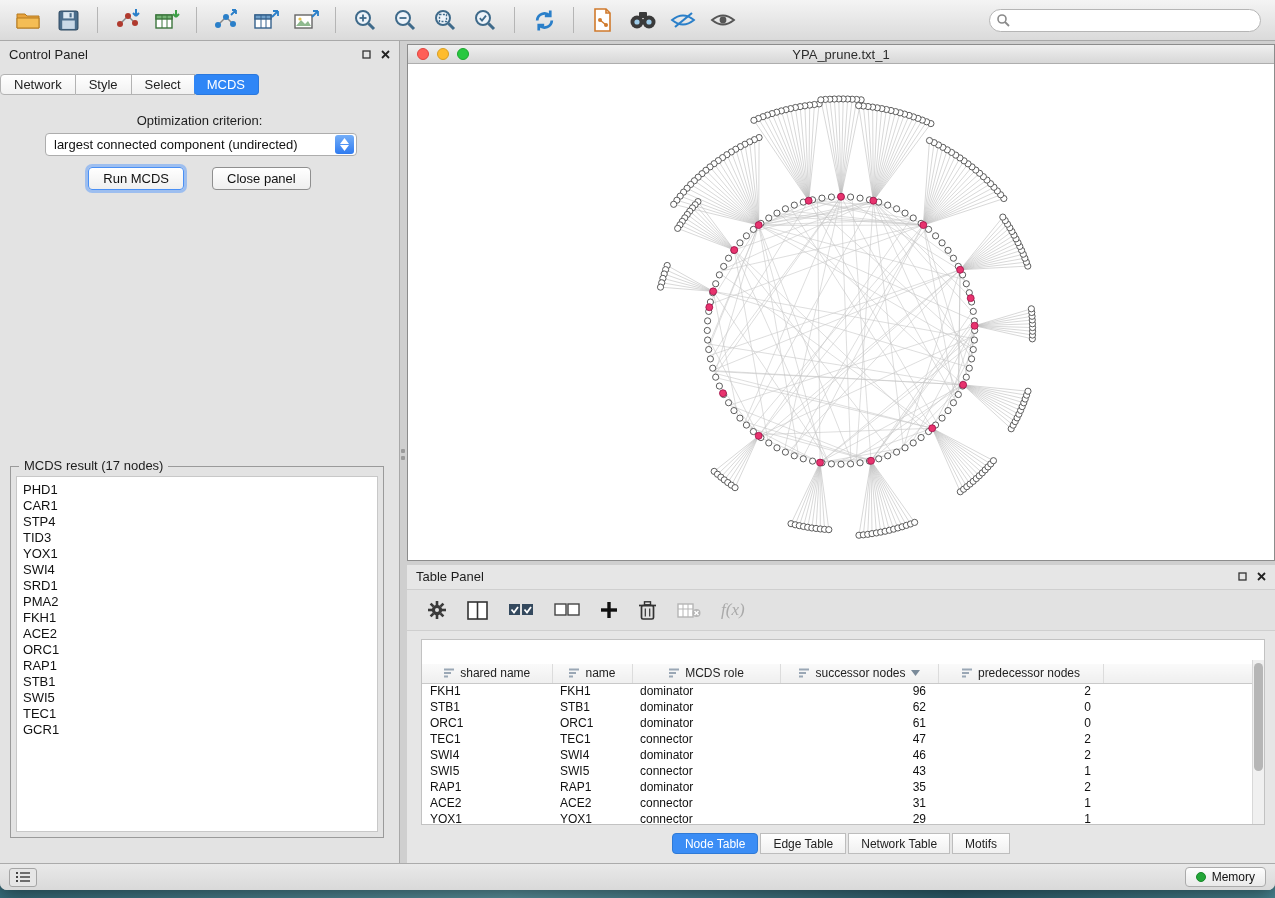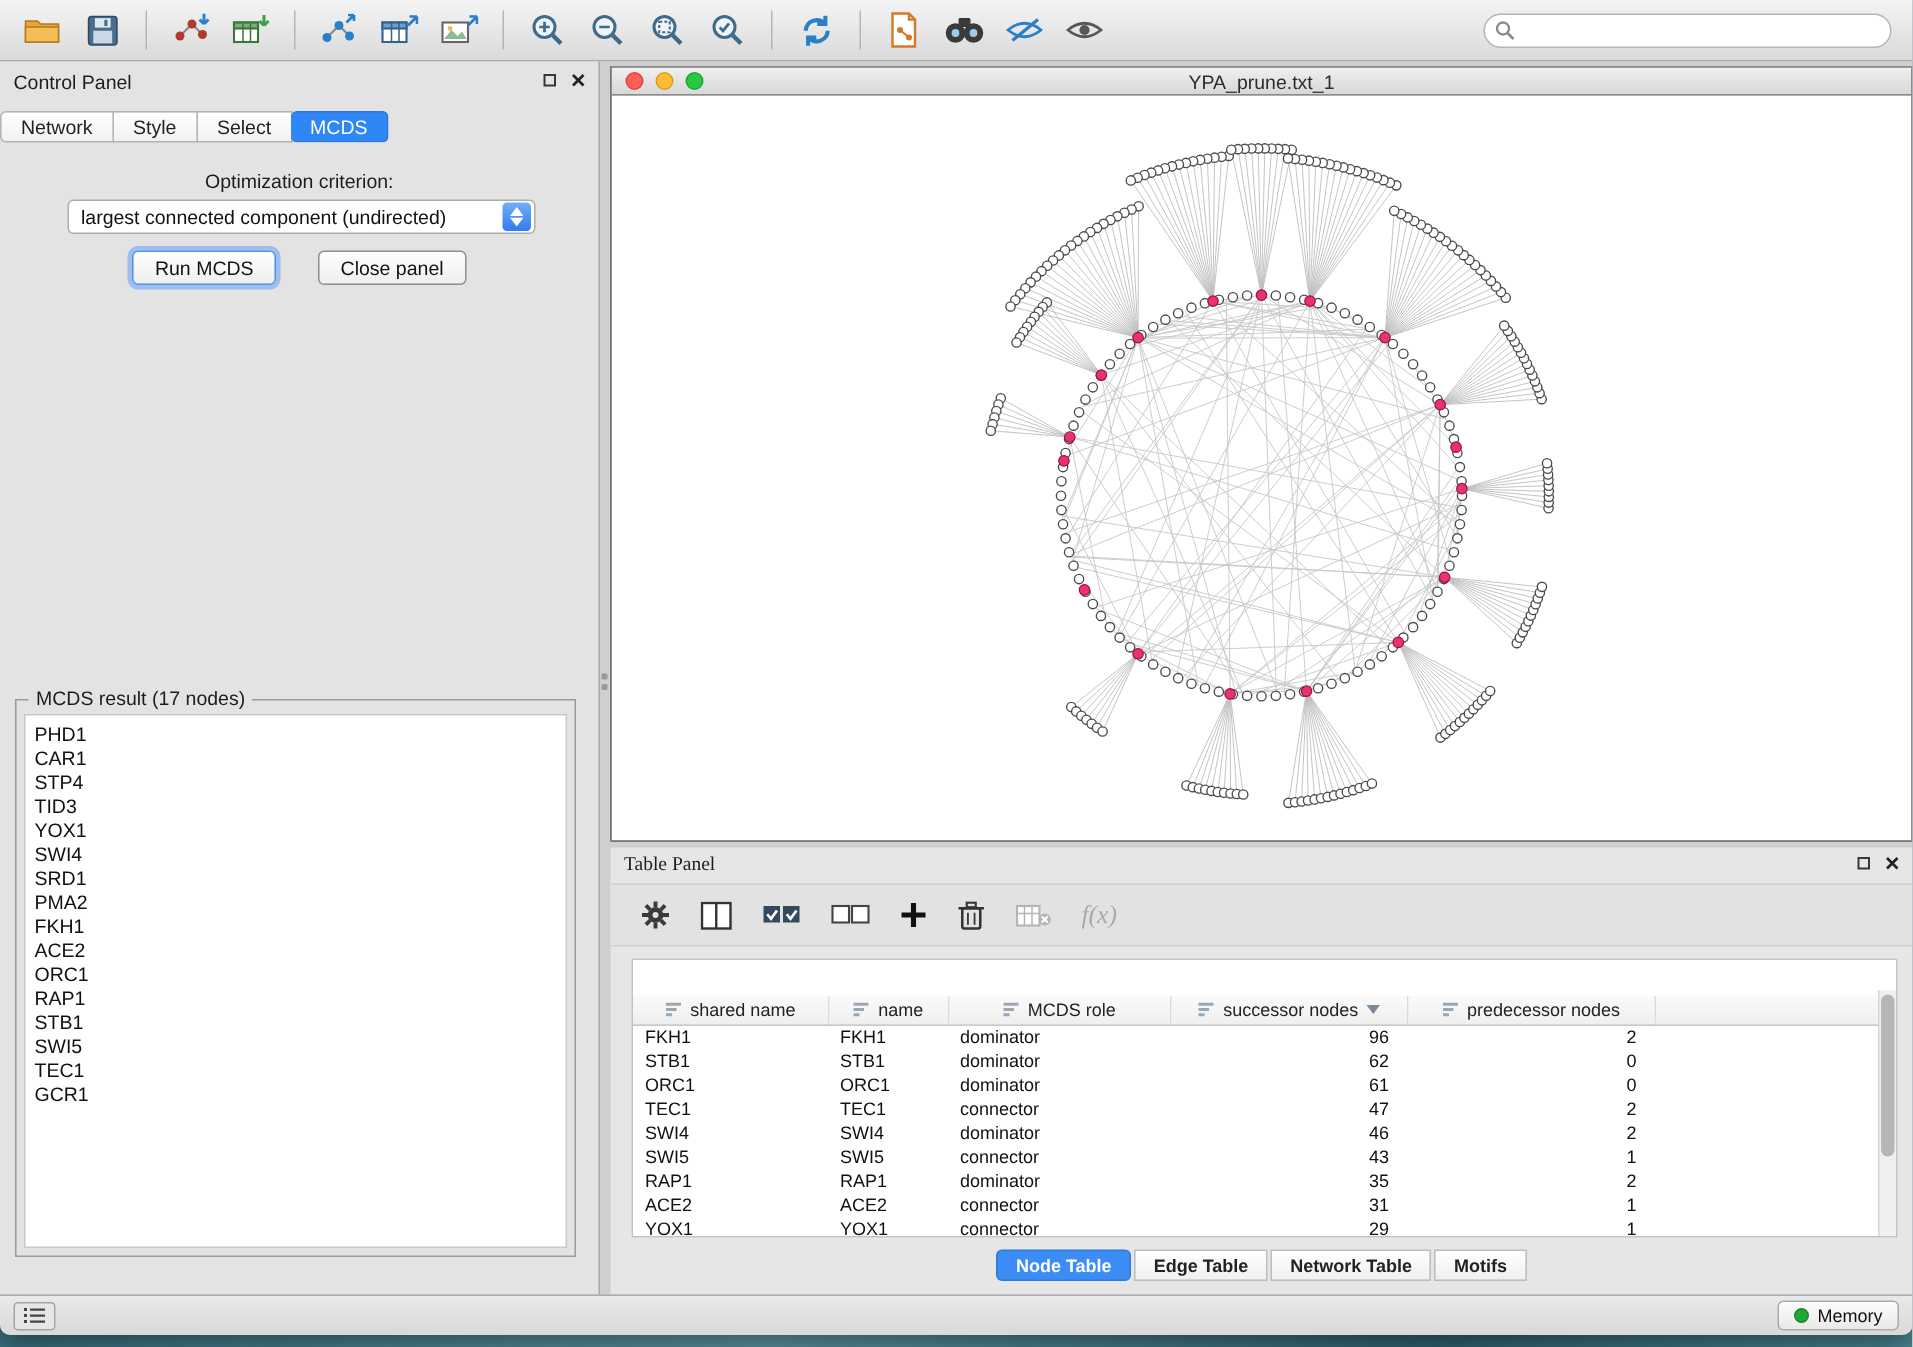--- a/index.html
+++ b/index.html
@@ -77,42 +77,42 @@
   .t-yellow { background:#febc2e; border:1px solid #d89e24; }
   .t-green { background:#28c840; border:1px solid #1da62f; }
   .net-title { position:absolute; left:0; right:0; text-align:center; font-size:13px; color:#2c2c2c; }
   .net-canvas { position:absolute; top:19px; left:0; right:0; bottom:0; background:#fff; }
   .net-canvas svg { position:absolute; inset:0; width:100%; height:100%; }
 
   
   .table-panel { position:absolute; top:524px; left:0; right:0; bottom:0; background:#e6e6e6; }
   .tp-header { position:absolute; top:0; left:0; right:0; height:22px; display:flex;
     align-items:center; padding:0 9px; }
-  .tp-title { font-size:13px; color:#1d1d1d;font-family:Liberation Serif, serif; }
+  .tp-title { font-size:13px; color:#1d1d1d; }
   .tp-toolbar { position:absolute; top:24px; left:0; right:0; height:42px;
     background:#e2e2e2; border-top:1px solid #cfcfcf; border-bottom:1px solid #cfcfcf;
     display:flex; align-items:center; padding-left:20px; gap:20px; }
   .tp-icon { display:flex; align-items:center; justify-content:center; height:28px; }
   .fx { font-family:"Liberation Serif", serif; font-style:italic; font-size:17px; color:#a9a9a9; }
   .table-wrap { position:absolute; top:74px; left:14px; right:10px; height:186px;
     background:#fff; border:1px solid #c2c2c2; overflow:hidden; }
   table { border-collapse:collapse; table-layout:fixed; width:100%;margin-top:24px; }
   thead th { height:19px; background:linear-gradient(#fafafa,#efefef);
     border-bottom:1px solid #c9c9c9; border-right:1px solid #dcdcdc;
     font-size:12px; font-weight:normal; color:#222; text-align:center; padding:0 4px;
     white-space:nowrap; overflow:hidden; }
   thead th .hdr-inner { display:flex; align-items:center; justify-content:center; gap:5px; }
   tbody td { height:16px; font-size:12px; color:#111; padding:0 8px; white-space:nowrap; overflow:hidden; }
   tbody td.num { text-align:right; padding-right:12px; }
   .tbl-scrollbar { position:absolute; top:20px; right:0; width:12px; bottom:0; background:#f0f0f0;
     border-left:1px solid #d8d8d8; }
   .tbl-thumb { position:absolute; top:3px; left:1px; width:9px; height:108px; background:#b6b6b6; border-radius:5px; }
   .tp-tabs { position:absolute; bottom:9px; left:0; right:0; display:flex; justify-content:center; gap:2px; }
   .tp-tab { height:21px; padding:0 12px; display:flex; align-items:center; font-size:12px;
-    background:linear-gradient(#ffffff,#f0f0f0); border:1px solid #bdbdbd; color:#222;font-weight:bold; }
+    background:linear-gradient(#ffffff,#f0f0f0); border:1px solid #bdbdbd; color:#222; }
   .tp-tab.active { background:#3b8df5; border-color:#2f7ad6; color:#fff; border-radius:4px; }
 
   
   .statusbar { position:absolute; left:0; right:0; bottom:0; height:27px;
     background:linear-gradient(#e9e9e9,#d9d9d9); border-top:1px solid #ababab;
     display:flex; align-items:center; padding:0 9px; }
   .status-left-btn { width:28px; height:19px; border:1px solid #a5a5a5; border-radius:3px;
     background:#e6e6e6; display:flex; align-items:center; justify-content:center; }
   .memory-btn { margin-left:auto; height:20px; padding:0 10px; display:flex; align-items:center; gap:6px;
     background:linear-gradient(#fdfdfd,#e9e9e9); border:1px solid #ababab; border-radius:4px; font-size:12px; color:#111; }

